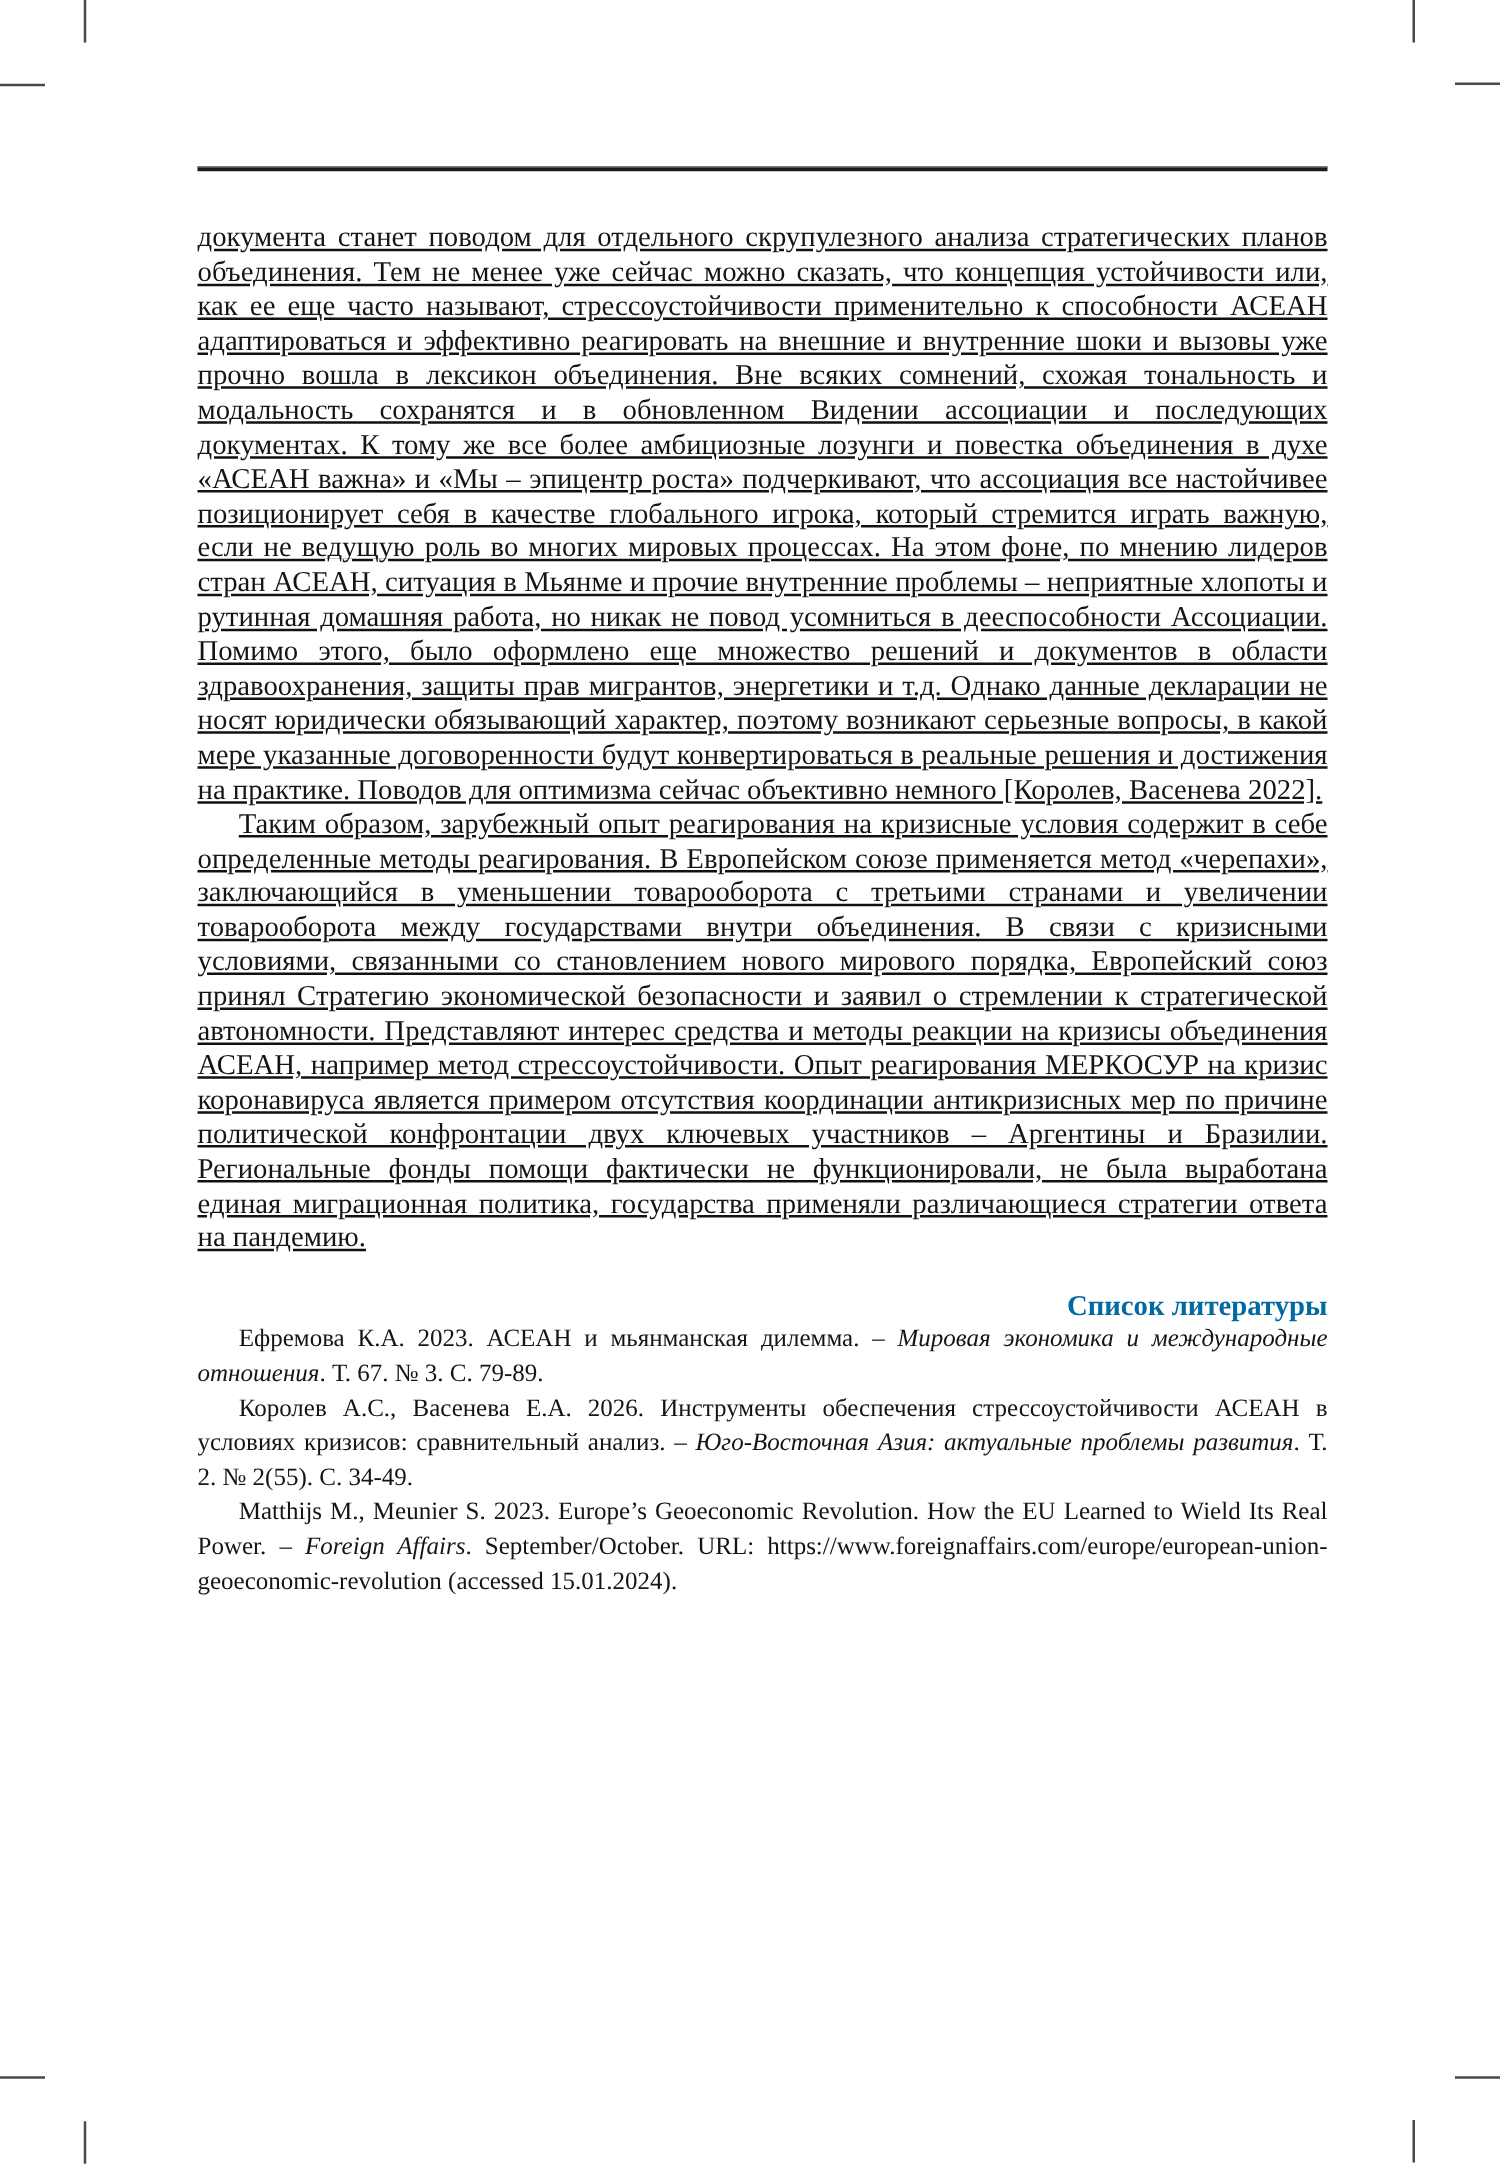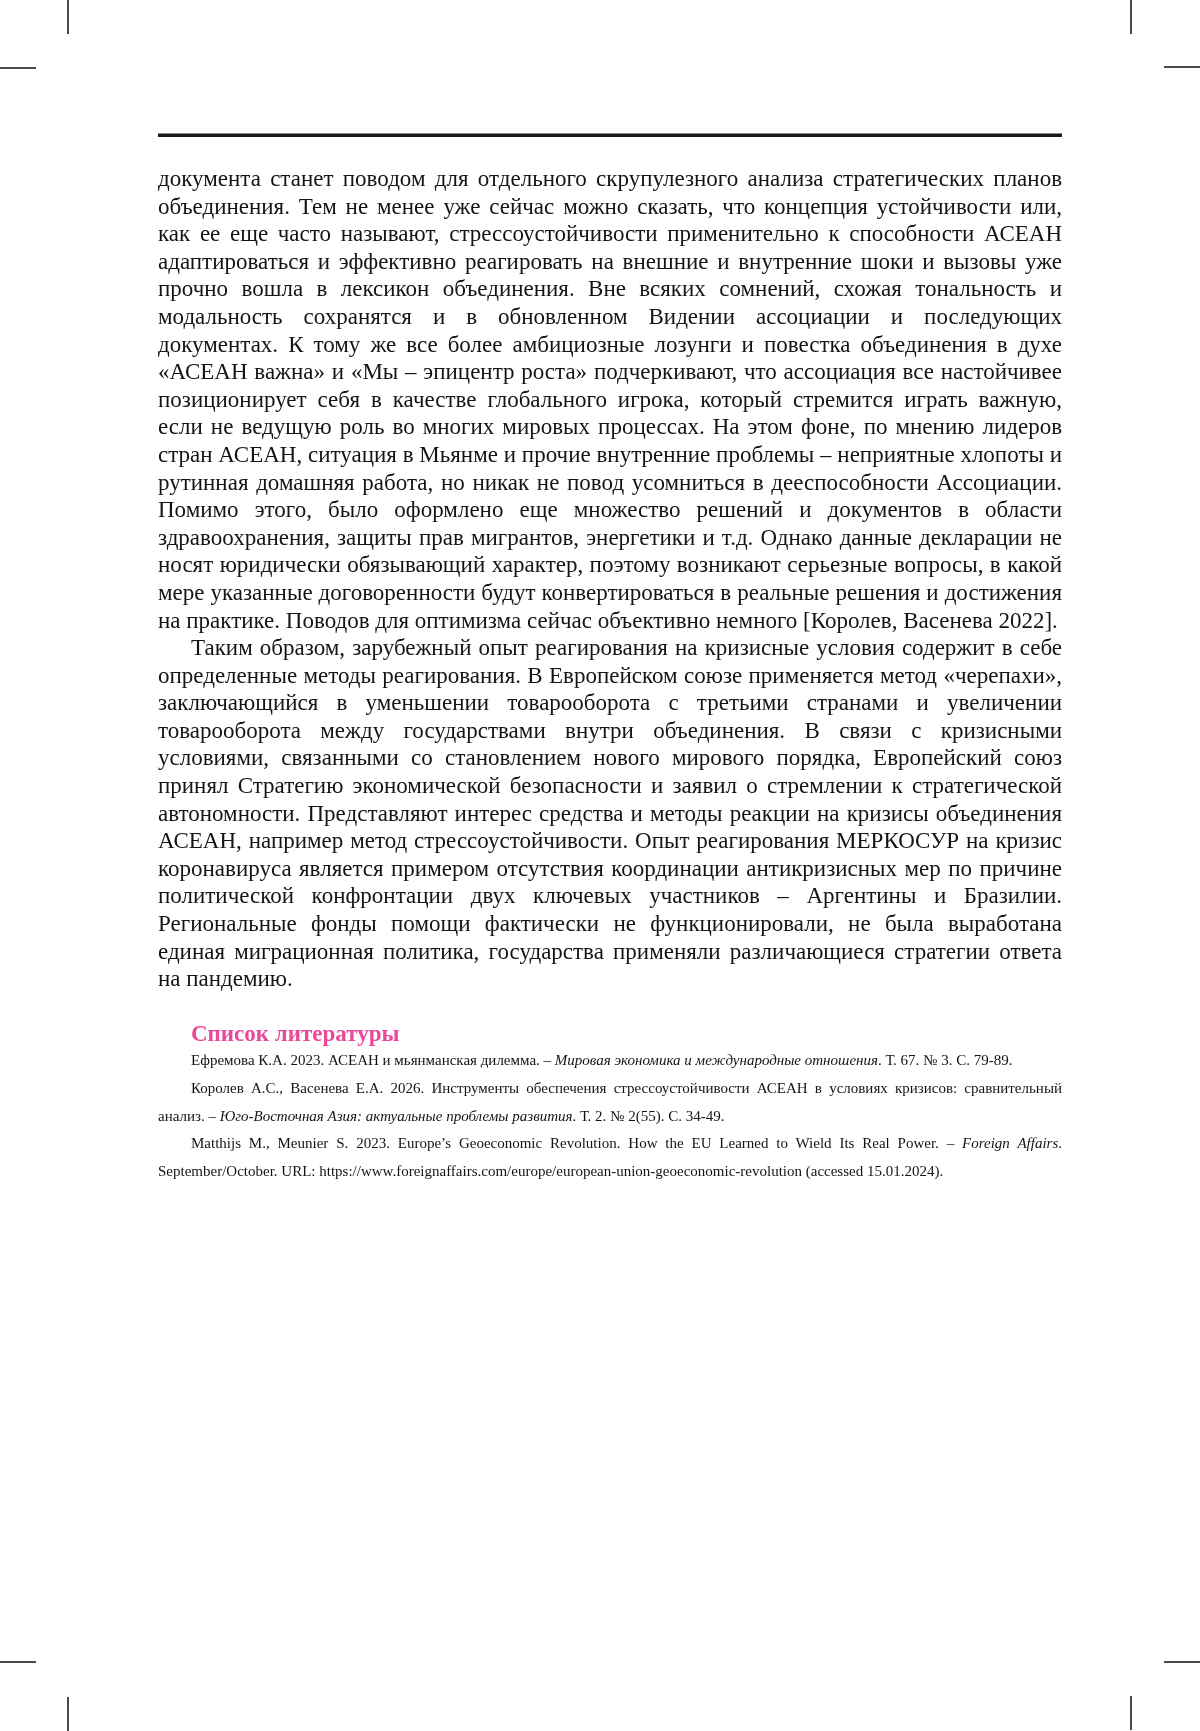--- a/index.html
+++ b/index.html
@@ -48,41 +48,42 @@
   .running-head .journal { position: absolute; left: 50%; top: 0; transform: translateX(-50%); }
   .running-head .pagenum { position: absolute; right: 0; top: 0; margin-right: -5px; }
 
   .head-rule {
     margin-top: 7px;
     height: 4px;
     background: #1a1a1a;
     border-top: 1px solid #8a8a8a;
   }
 
-  .text-block { margin-top: 28px; }
+  .text-block { margin-top: 39px; text-decoration: underline; }
 
   p.body-para {
     font-size: 23px;
     line-height: 27.6px;
     text-align: justify;
     color: #141414;
     overflow-wrap: break-word;
   }
   p.indent { text-indent: 33px; }
 
   .ref-section { margin-top: 27px; }
   .ref-heading {
     font-size: 23px;
     line-height: 27.6px;
     font-weight: bold;
     text-indent: 33px;
-    color: #ec4899;
+    color: #0369a1;
+    text-align: right;
   }
   p.ref-item {
-    font-size: 15px;
+    font-size: 20px;
     line-height: 27.6px;
     text-align: justify;
     text-indent: 33px;
     color: #141414;
     overflow-wrap: break-word;
   }
   p.ref-item .jtitle { font-style: italic; }
 </style>
 </head>
 <body>

